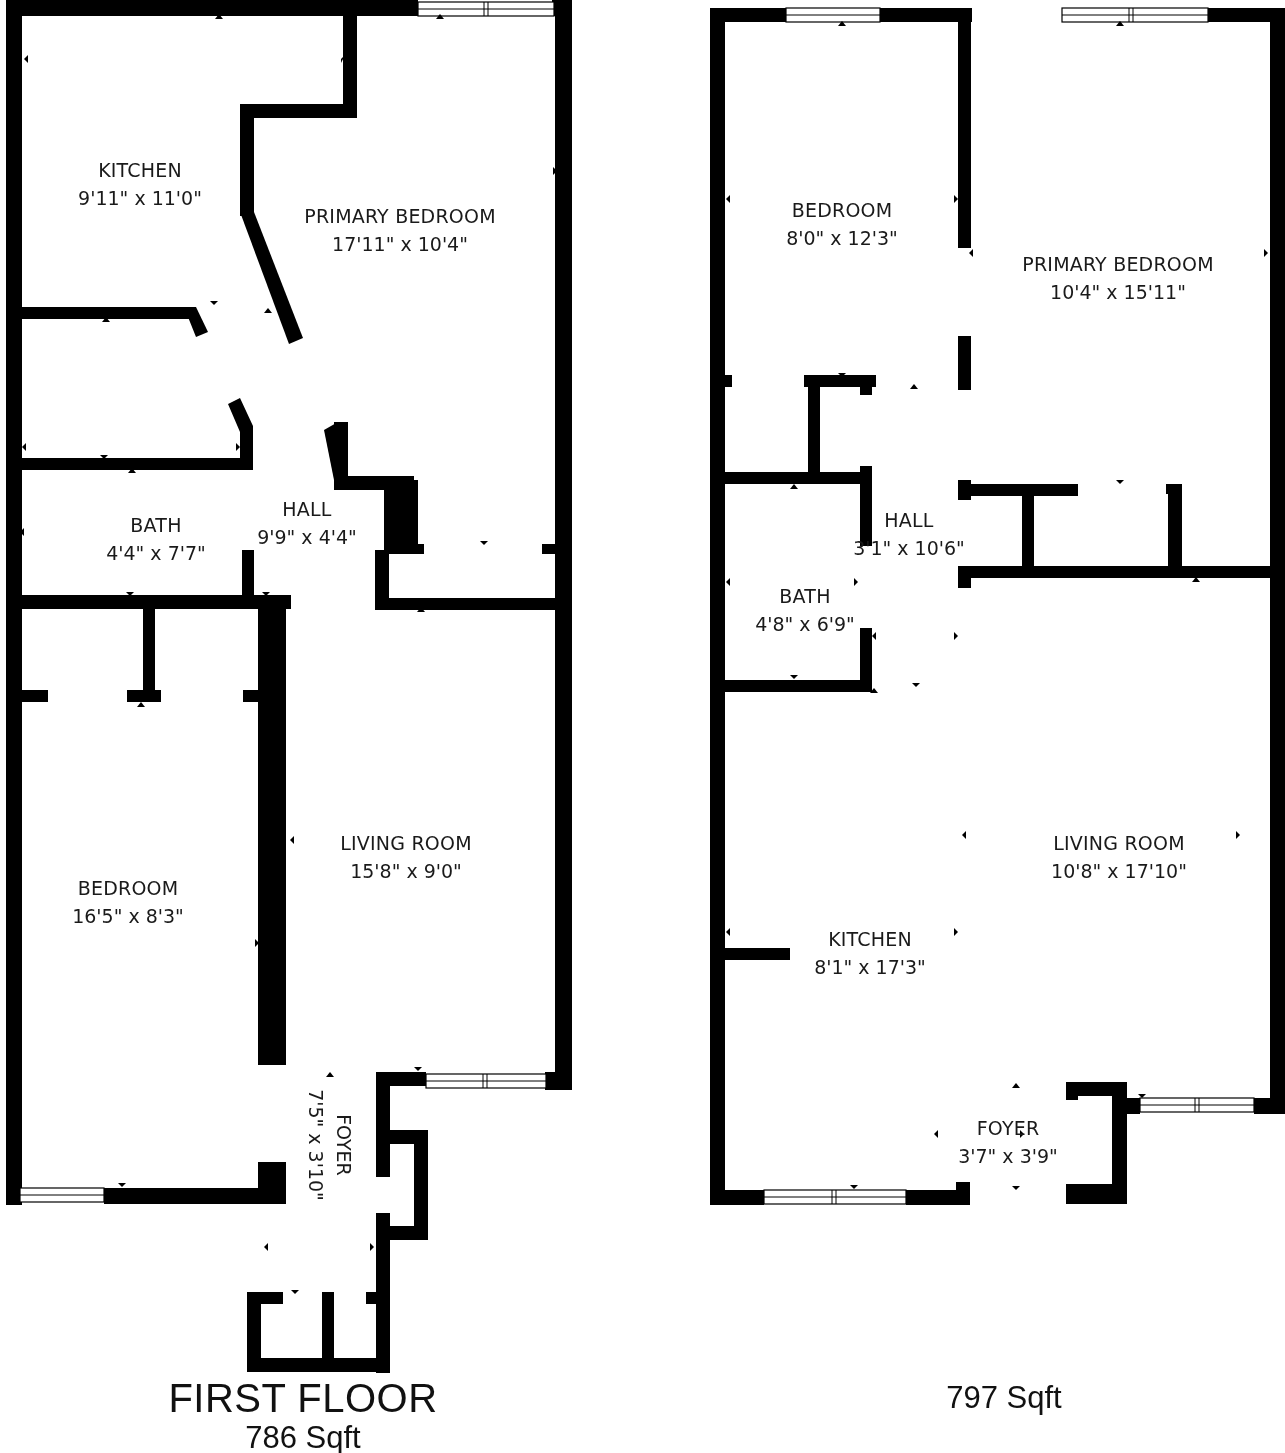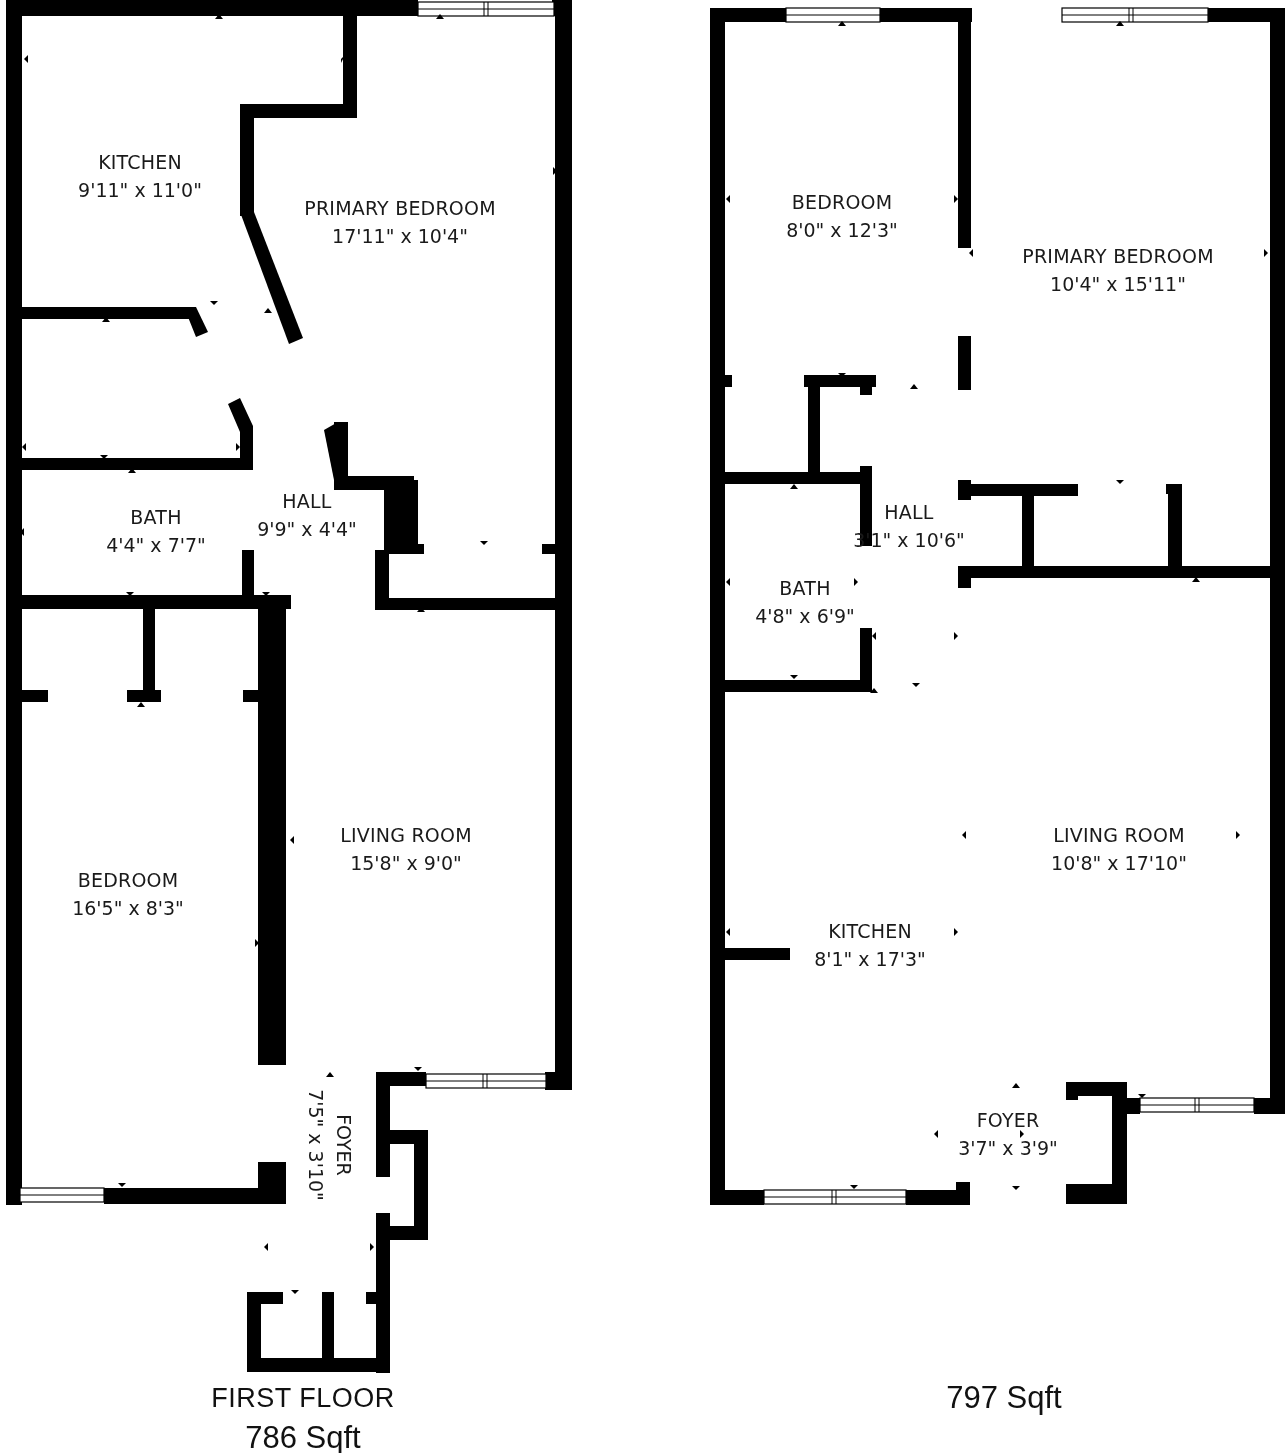--- a/index.html
+++ b/index.html
@@ -2,27 +2,27 @@
 <html><head>
   <meta charset="utf-8">
   <style>
     html, body { margin: 0; padding: 0; background: #ffffff; }
     body { width: 1285px; height: 1453px; position: relative; overflow: hidden; font-family: "DejaVu Sans", sans-serif; }
     #plan { position: absolute; left: 0; top: 0; width: 1285px; height: 1453px; }
     .wall { fill: #000; }
     .win rect.frame { fill: #fff; stroke: #000; stroke-width: 1.2; }
     .win line { stroke: #000; stroke-width: 1; }
     .mk { fill: #000; }
-    .label { position: absolute; text-align: center; color: #1a1a1a; font-family: "DejaVu Sans", sans-serif; white-space: nowrap; transform: translateX(-50%); }
+    .label { position: absolute; text-align: center; color: #1a1a1a; font-family: "DejaVu Sans", sans-serif; white-space: nowrap; transform: translateX(-50%); margin-top: 8px; }
     .label .name { display: block; font-size: 19px; line-height: 28px; letter-spacing: 0.2px; }
     .label .dim { display: block; font-size: 19px; line-height: 28px; }
     .foyer-rot { position: absolute; left: 330px; top: 1145px; transform: translate(-50%, -50%) rotate(90deg); text-align: center; color: #1a1a1a; white-space: nowrap; }
     .foyer-rot .name, .foyer-rot .dim { display: block; font-size: 19px; line-height: 28px; }
     .floor-caption { position: absolute; text-align: center; transform: translateX(-50%); color: #111; font-family: "Liberation Sans", sans-serif; white-space: nowrap; }
-    .floor-caption .title { display: block; font-size: 27px; line-height: 40px; letter-spacing: 0.5px; }
+    .floor-caption .title { display: block; font-size: 40px; line-height: 40px; letter-spacing: 0.5px; }
     .floor-caption .area { display: block; font-size: 31px; line-height: 40px; }
   </style>
 </head>
 <body>
 
 <svg id="plan" viewBox="0 0 1285 1453" xmlns="http://www.w3.org/2000/svg">
 
   <g>
 
     <rect class="wall" x="6" y="0" width="16" height="1205"></rect>

